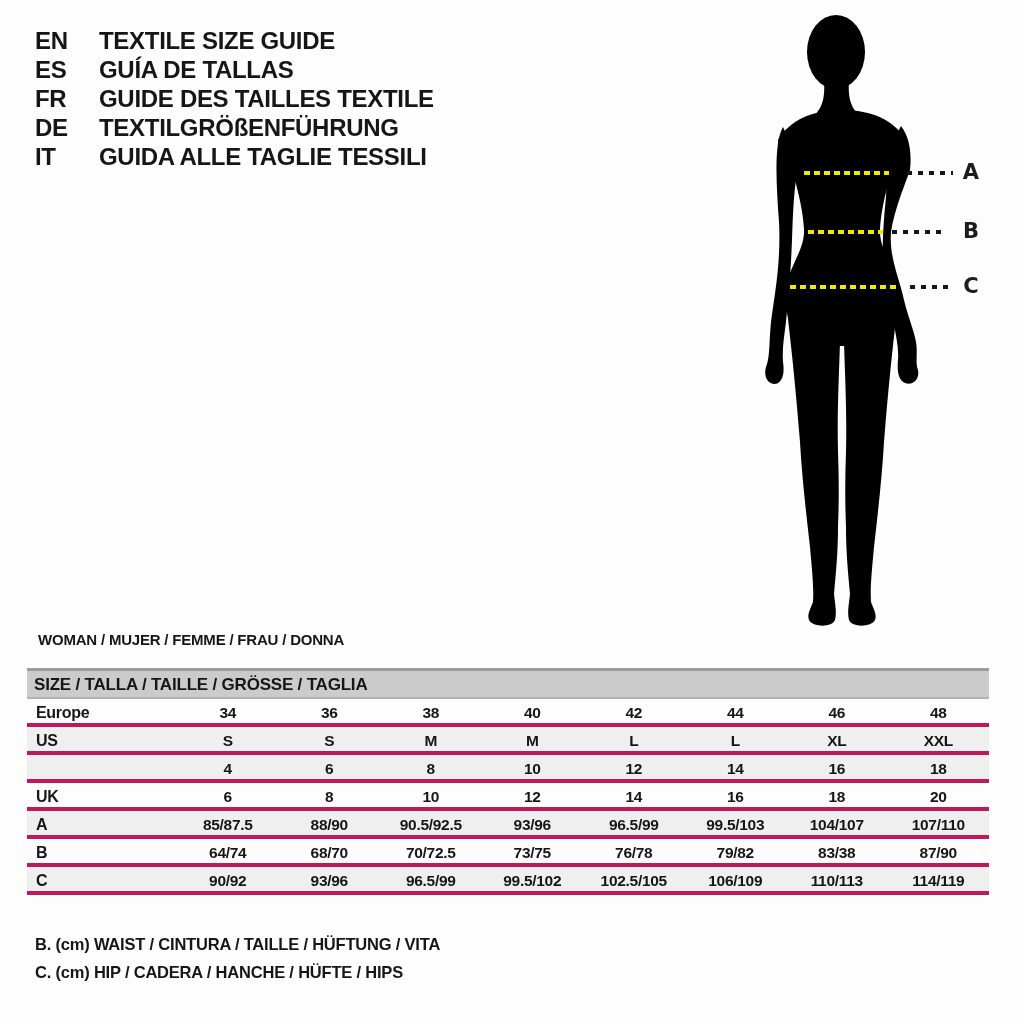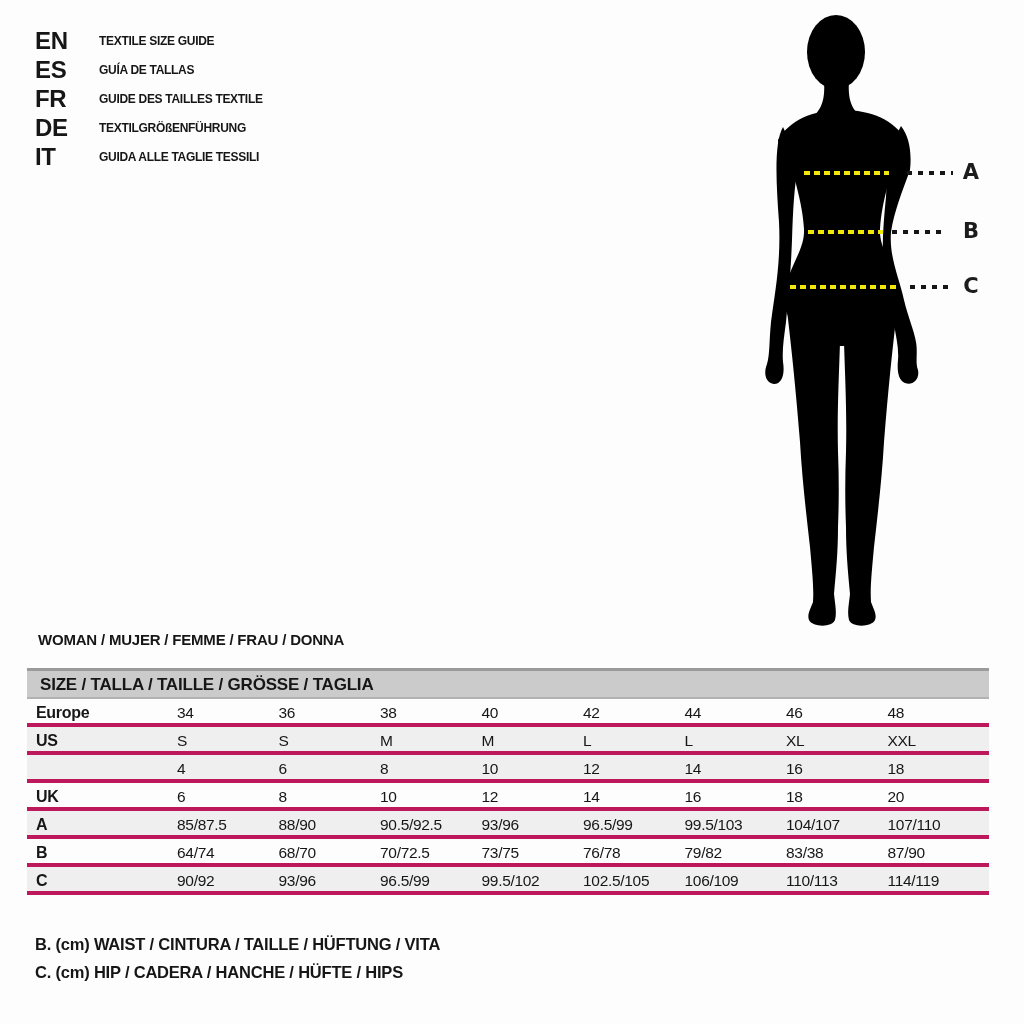--- a/index.html
+++ b/index.html
@@ -9,21 +9,21 @@
     background:#fdfdfd;
     font-family:"Liberation Sans", sans-serif;
     color:#161616;
     overflow:hidden;
   }
 
   
   .lang-block { position:absolute; left:35px; top:26px; }
   .lang-row { display:flex; height:29px; align-items:center; }
   .lang-code { width:64px; font-size:24px; font-weight:bold; letter-spacing:-0.3px; }
-  .lang-title { font-size:12px; font-weight:bold; letter-spacing:-0.3px; white-space:nowrap; }
+  .lang-title { font-size:24px; font-weight:bold; letter-spacing:-0.3px; white-space:nowrap; }
 
   
   .figure-area { position:absolute; left:752px; top:12px; width:272px; height:625px; }
   .silhouette-svg { position:absolute; left:0; top:0; }
 
   .measure-line { position:absolute; height:4px; }
   .dash-yellow { background:repeating-linear-gradient(90deg,#f2e70b 0 6px,transparent 6px 10px); }
   .dash-black  { background:repeating-linear-gradient(90deg,#161616 0 5px,transparent 5px 11px); }
 
   .yline-a { left:52px;  top:159px; width:85px; }
@@ -48,32 +48,32 @@
     font-size:15px; font-weight:bold; letter-spacing:-0.2px;
   }
 
   
   .size-table { position:absolute; left:27px; top:668px; width:962px; }
   .thead {
     height:31px; line-height:27px;
     background:#cbcbcb;
     border-top:3px solid #9a9a9a;
     border-bottom:2px solid #b2b2b2;
-    padding-left:13px;
+    padding-left:7px;
     font-size:17px; font-weight:bold; letter-spacing:-0.2px;
   }
   .trow { display:flex; height:28px; line-height:27px; border-bottom:4px solid #be185d; }
   .trow.shaded { background:#efefef; }
   .tlabel {
     width:150px; padding-left:9px;
     font-size:16px; font-weight:bold; letter-spacing:-0.3px;
   }
   .tcell {
-    flex:1; text-align:left;
-    font-size:15.5px; font-weight:normal; letter-spacing:-0.3px;
+    flex:1; text-align:center;
+    font-size:15.5px; font-weight:bold; letter-spacing:-0.3px;
   }
 
   
   .legend-block { position:absolute; left:35px; top:930px; }
   .legend-line { height:28px; line-height:28px; font-size:16.5px; font-weight:bold; letter-spacing:-0.2px; white-space:nowrap; }
 </style>
 </head>
 <body>
 
 <div class="lang-block">

